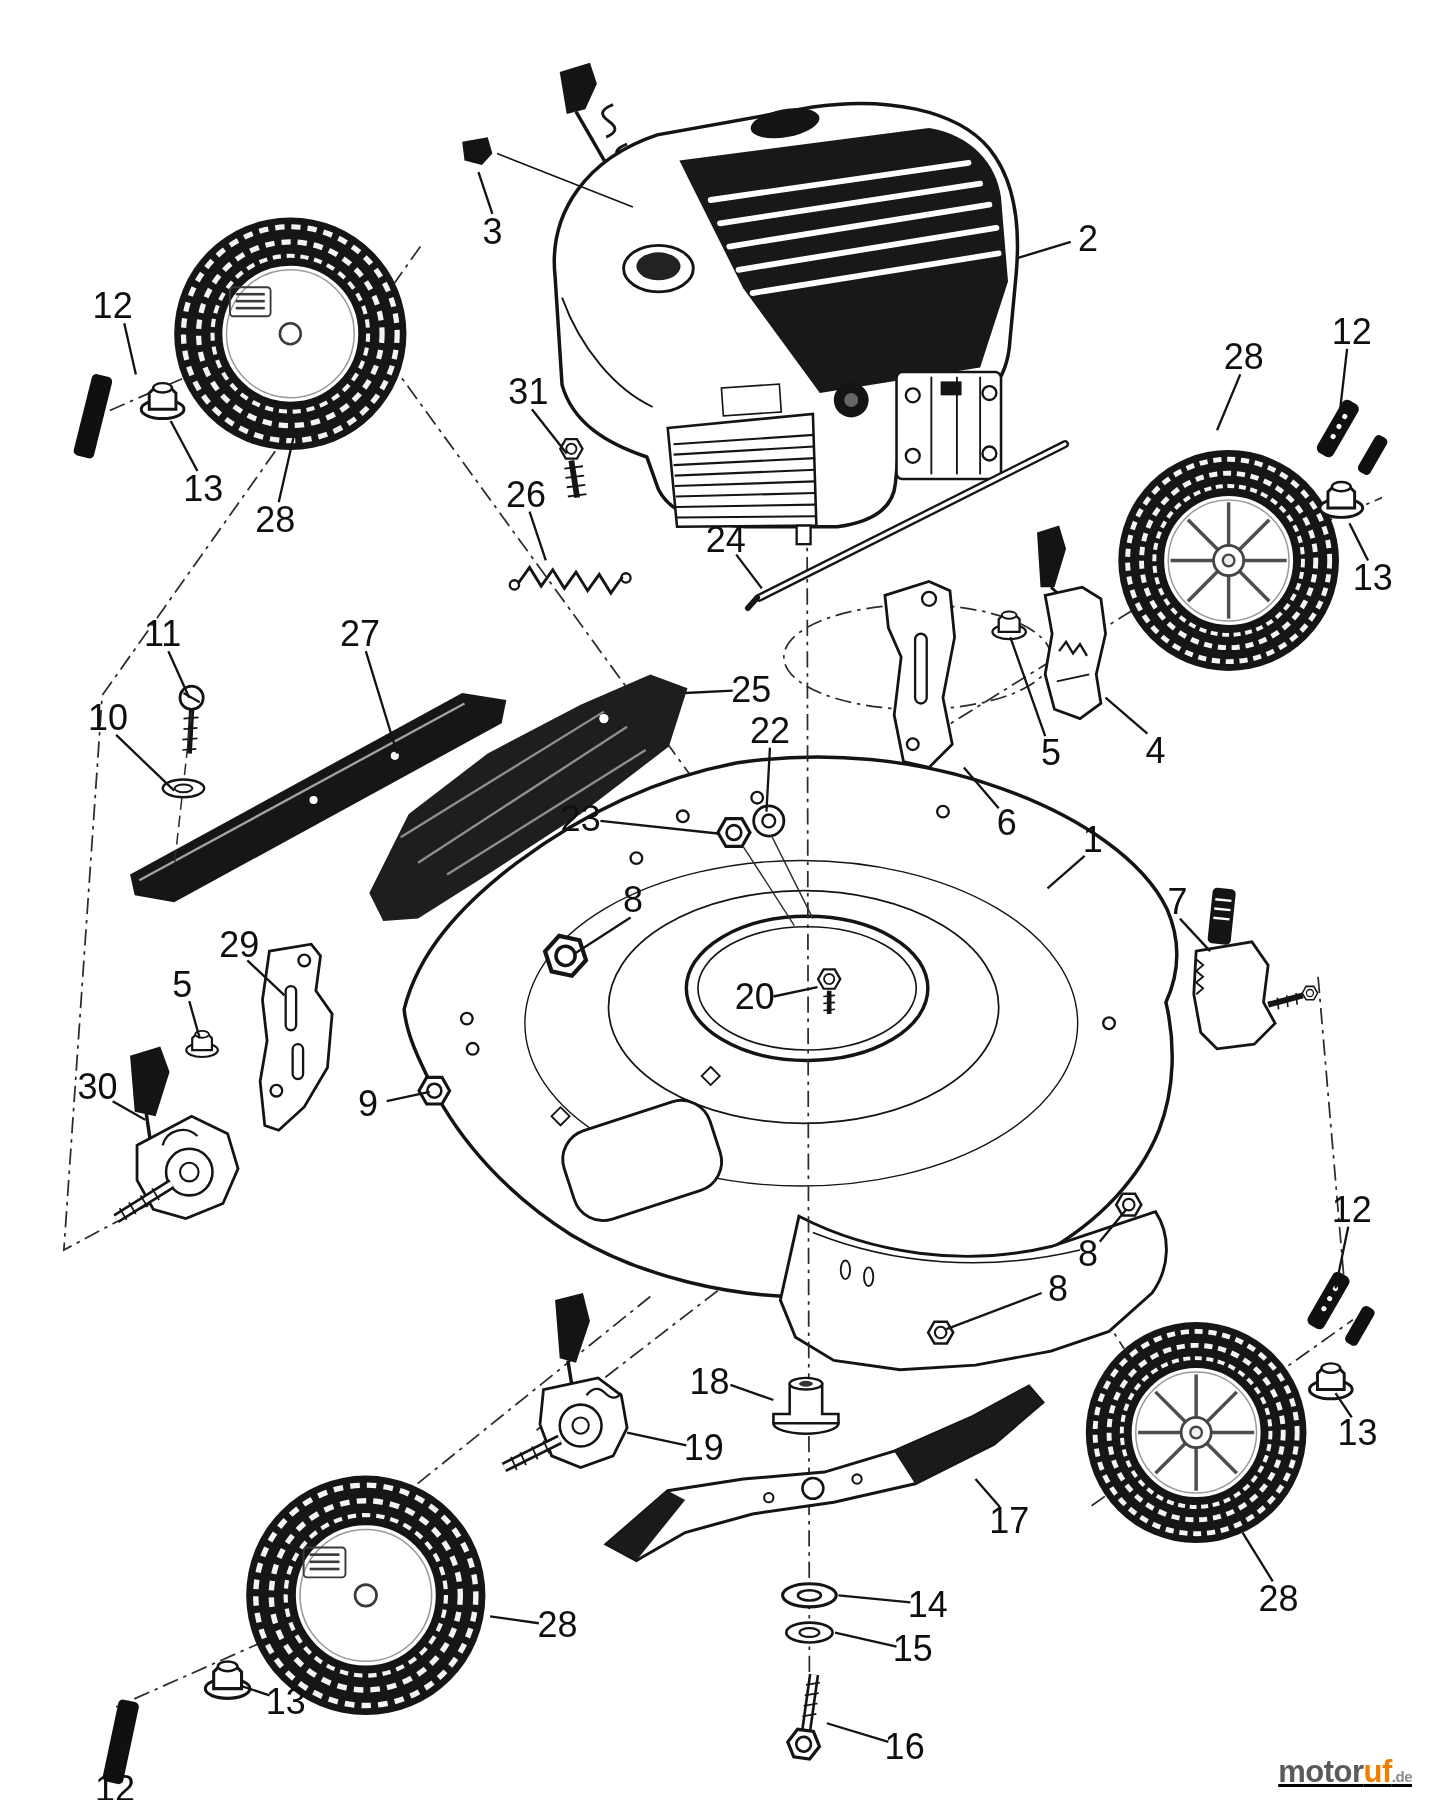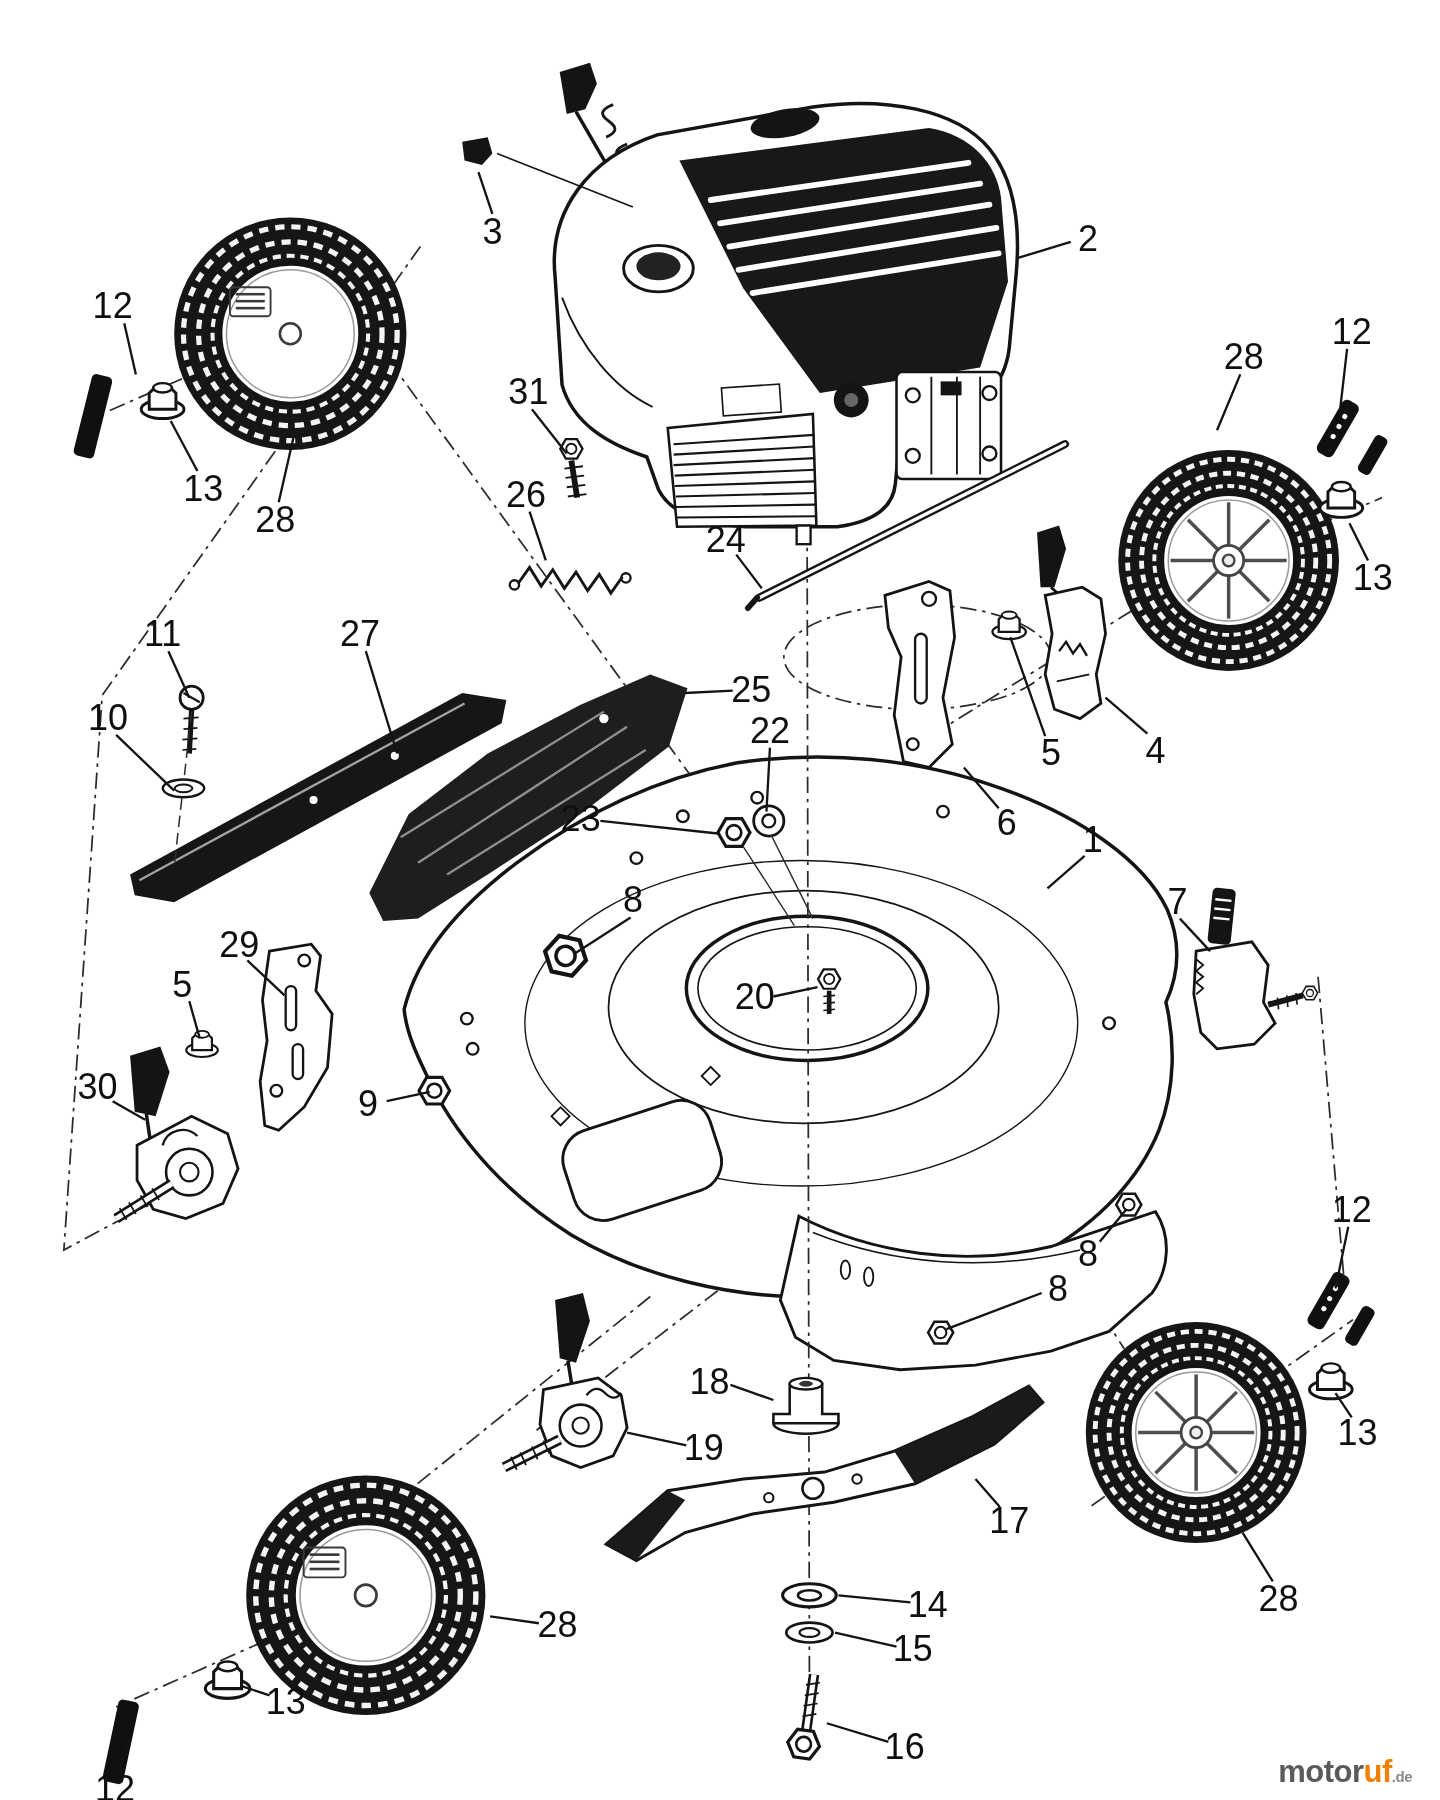--- a/index.html
+++ b/index.html
@@ -1,19 +1,19 @@
 <!DOCTYPE html>
 <html><head>
 <meta charset="utf-8">
 <style>
   html,body{margin:0;padding:0;background:#ffffff;}
   .page{position:relative;width:1440px;height:1800px;background:#ffffff;overflow:hidden;font-family:"Liberation Sans",sans-serif;}
   .page svg{position:absolute;left:0;top:0;width:100%;height:100%;}
   .callout{font-family:"Liberation Sans","DejaVu Sans",sans-serif;font-size:31px;fill:#0f0f0f;text-anchor:middle;dominant-baseline:central;}
-  .watermark{position:absolute;right:28px;bottom:10px;font-weight:bold;font-size:31px;letter-spacing:-0.5px;white-space:nowrap;}
+  .watermark{position:absolute;right:28px;bottom:10px;font-weight:bold;font-size:31px;letter-spacing:-0.5px;white-space:nowrap;text-decoration:underline;}
   .watermark .tld{font-size:15px;font-weight:bold;}
 </style>
 </head>
 <body>
 
 <div class="page">
 <svg viewBox="0 0 1240 1548" preserveAspectRatio="none" xmlns="http://www.w3.org/2000/svg">
 
   <defs>
     <g id="wheel-smooth">

